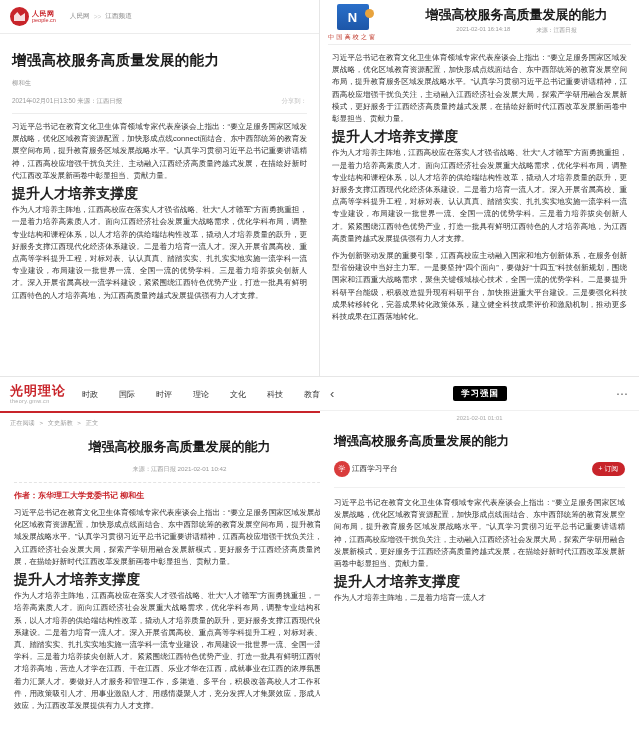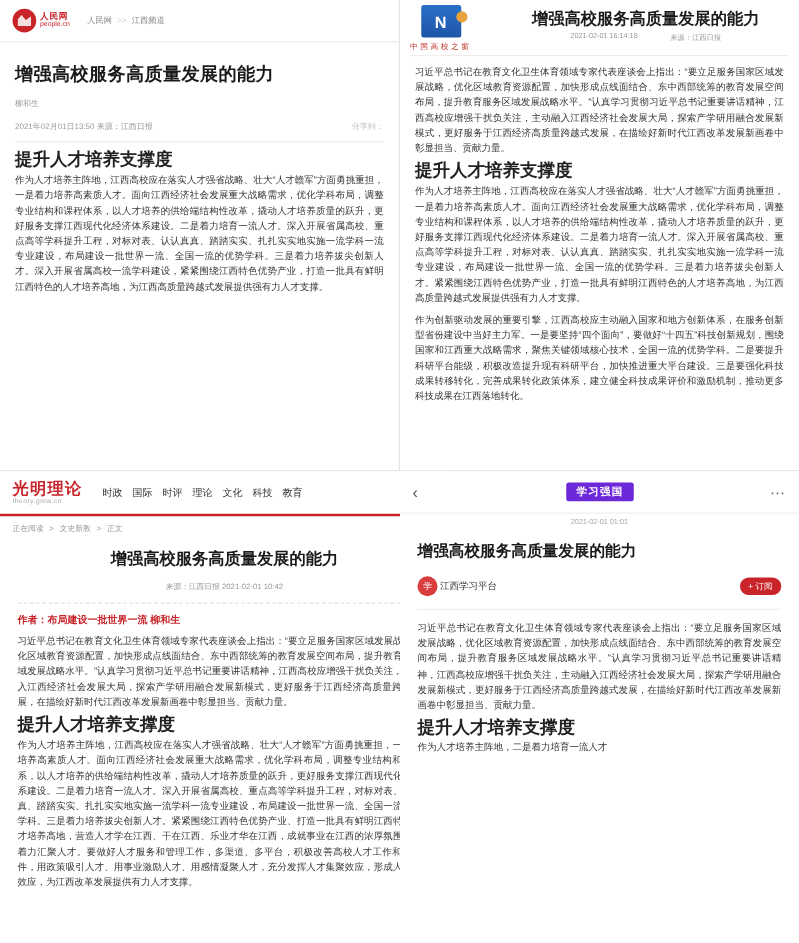--- a/index.html
+++ b/index.html
@@ -142,21 +142,21 @@
   .bl-logo {
     display:flex; flex-direction:column; line-height:1;
   }
   .bl-logo-main {
     font-size: 13px; font-weight: bold; color: #c8242a;
     letter-spacing: 1px;
   }
   .bl-logo-sub { font-size: 5.4px; color: #a8a8a8; margin-top: 2px; letter-spacing: .4px;}
   .bl-menu {
     margin-left: 16px;
-    display: flex; gap: 8px;
+    display: flex; gap: 21px;
     font-size: 8px; color: #333;
   }
   .bl-crumb {
     font-size: 6.2px; color: #9b9b9b;
     padding: 6px 10px 0 10px;
   }
   .bl-crumb .sep { margin: 0 3px; }
   .bl-title {
     text-align: center;
     font-size: 13px; font-weight: bold; color: #1a1a1a;
@@ -177,21 +177,21 @@
   
   .br-header {
     height: 34px;
     display: flex; align-items: center;
     padding: 0 10px;
     border-bottom: 1px solid #f0f0f0;
     position: relative;
   }
   .br-back { font-size: 13px; color: #555; width: 14px; }
   .br-badge {
-    background: #6d28d9; color: #fff;
+    background: #000000; color: #fff;
     font-size: 8.4px; font-weight: bold;
     border-radius: 2px;
     padding: 2px 8px;
     margin: 0 auto;
     letter-spacing: 1px;
   }
   .br-dots { font-size: 12px; color: #666; letter-spacing: 1px; }
   .br-date { font-size: 5.8px; color: #a9a9a9; text-align: center; padding-top: 4px; }
   .br-title {
     font-size: 12.5px; font-weight: bold; color: #1a1a1a;
@@ -245,20 +245,21 @@
       <span>柳和生</span>
     </div>
     <div class="pl-src">
       <span>2021年02月01日13:50  来源：江西日报</span>
       <span class="right">分享到：</span>
     </div>
 
     <div class="pl-rule"></div>
 
     <div class="pl-body body-txt">
+      <p>习近平总书记在教育文化卫生体育领域专家代表座谈会上指出：“要立足服务国家区域发展战略，优化区域教育资源配置，加快形成点线connect面结合、东中西部统筹的教育发展空间布局，提升教育服务区域发展战略水平。”认真学习贯彻习近平总书记重要讲话精神，江西高校应增强干扰负关注、主动融入江西经济高质量跨越式发展，在描绘好新时代江西改革发展新画卷中彰显担当、贡献力量。</p>
       <p class="sub-head">提升人才培养支撑度</p>
       <p>作为人才培养主阵地，江西高校应在落实人才强省战略、壮大“人才赣军”方面勇挑重担，一是着力培养高素质人才。面向江西经济社会发展重大战略需求，优化学科布局，调整专业结构和课程体系，以人才培养的供给端结构性改革，撬动人才培养质量的跃升，更好服务支撑江西现代化经济体系建设。二是着力培育一流人才。深入开展省属高校、重点高等学科提升工程，对标对表、认认真真、踏踏实实、扎扎实实地实施一流学科一流专业建设，布局建设一批世界一流、全国一流的优势学科。三是着力培养拔尖创新人才。深入开展省属高校一流学科建设，紧紧围绕江西特色优势产业，打造一批具有鲜明江西特色的人才培养高地，为江西高质量跨越式发展提供强有力人才支撑。</p>
     </div>
   </div>
 
   <div class="quad q-tr">
     <div class="tr-header">
       <div style="display:flex;flex-direction:column;align-items:center;">
         <div class="tr-logo-box">N</div>
         <div class="tr-logo-sub">中国高校之窗</div>
@@ -299,21 +300,21 @@
       <span>正在阅读</span>
       <span class="sep">&gt;</span>
       <span>文史新教</span>
       <span class="sep">&gt;</span>
       <span>正文</span>
     </div>
 
     <div class="bl-title">增强高校服务高质量发展的能力</div>
     <div class="bl-src">来源：江西日报  2021-02-01 10:42</div>
     <div class="bl-rule"></div>
-    <div class="bl-author">作者：布局建设一批世界一流 柳和生</div>
+    <div class="bl-author">作者：东华理工大学党委书记 柳和生</div>
 
     <div class="bl-body body-txt">
       <p>习近平总书记在教育文化卫生体育领域专家代表座谈会上指出：“要立足服务国家区域发展战略，优化区域教育资源配置，加快形成点线面结合、东中西部统筹的教育发展空间布局，提升教育服务区域发展战略水平。”认真学习贯彻习近平总书记重要讲话精神，江西高校应增强干扰负关注，主动融入江西经济社会发展大局，探索产学研用融合发展新模式，更好服务于江西经济高质量跨越式发展，在描绘好新时代江西改革发展新画卷中彰显担当、贡献力量。</p>
       <p class="sub-head">提升人才培养支撑度</p>
       <p>作为人才培养主阵地，江西高校应在落实人才强省战略、壮大“人才赣军”方面勇挑重担，一是着力培养高素质人才。面向江西经济社会发展重大战略需求，优化学科布局，调整专业结构和课程体系，以人才培养的供给端结构性改革，撬动人才培养质量的跃升，更好服务支撑江西现代化经济体系建设。二是着力培育一流人才。深入开展省属高校、重点高等学科提升工程，对标对表、认认真真、踏踏实实、扎扎实实地实施一流学科一流专业建设，布局建设一批世界一流、全国一流的优势学科。三是着力培养拔尖创新人才。紧紧围绕江西特色优势产业、打造一批具有鲜明江西特色的人才培养高地，营造人才学在江西、干在江西、乐业才华在江西，成就事业在江西的浓厚氛围。二是着力汇聚人才。要做好人才服务和管理工作，多渠道、多平台，积极改善高校人才工作和生活条件，用政策吸引人才、用事业激励人才、用感情凝聚人才，充分发挥人才集聚效应，形成人才集群效应，为江西改革发展提供有力人才支撑。</p>
     </div>
   </div>
 
   <div class="quad q-br">
     <div class="br-header">

